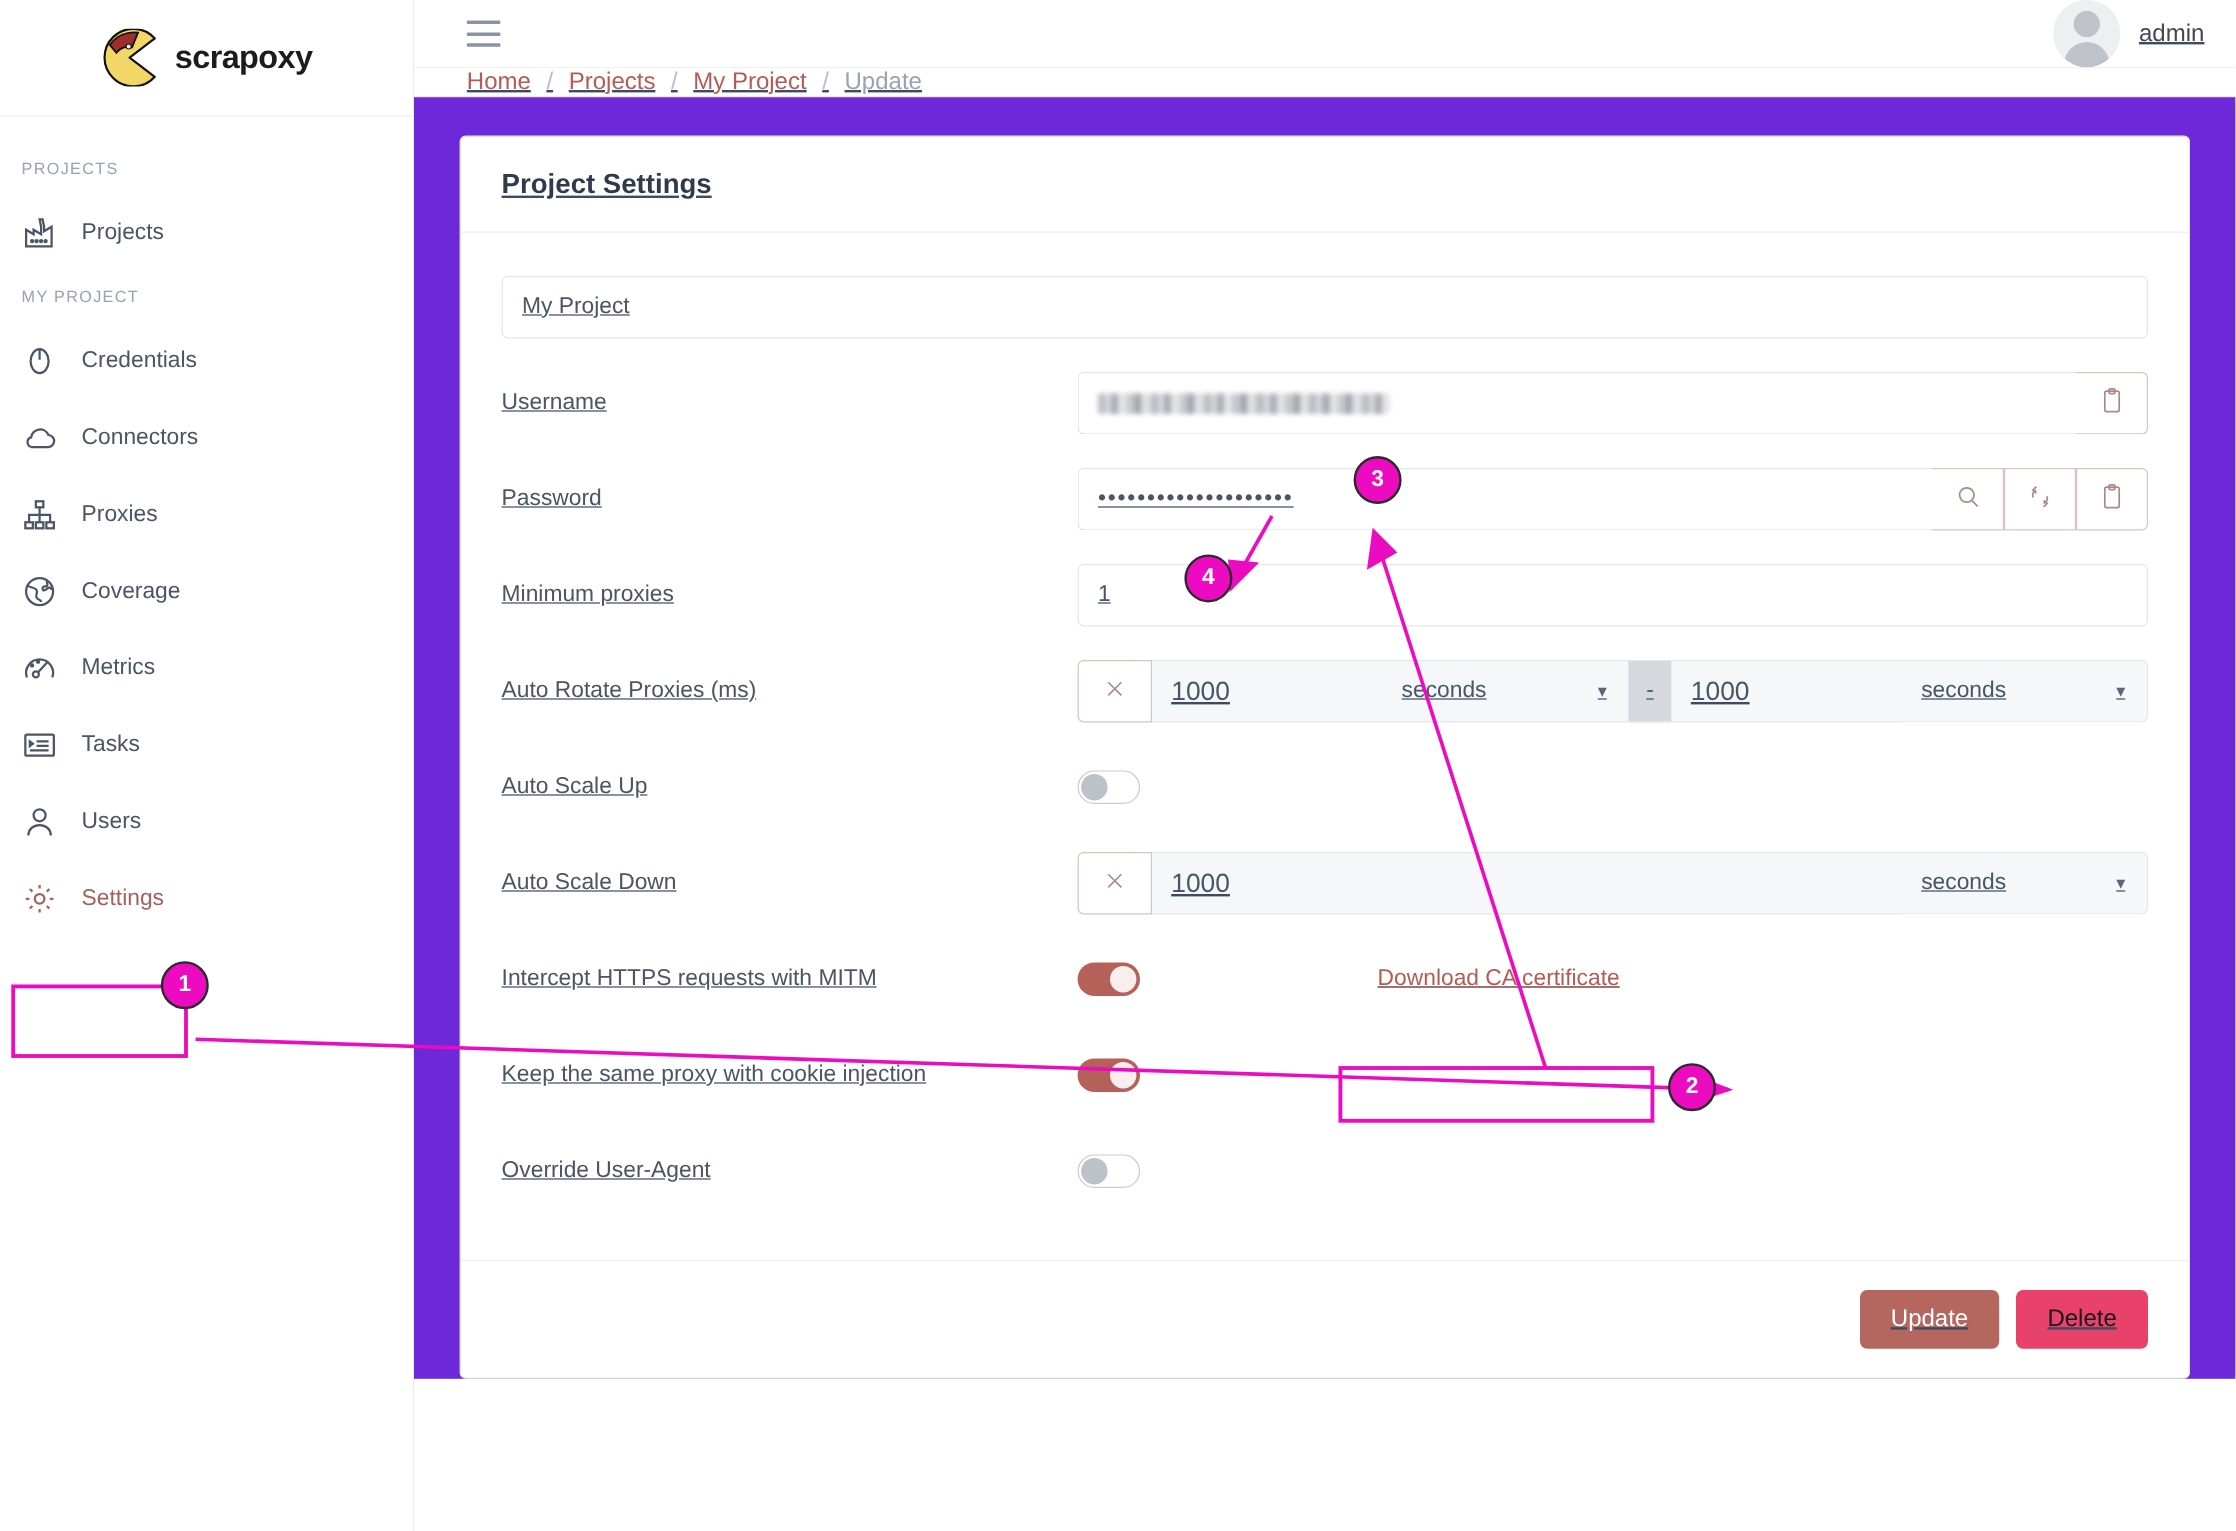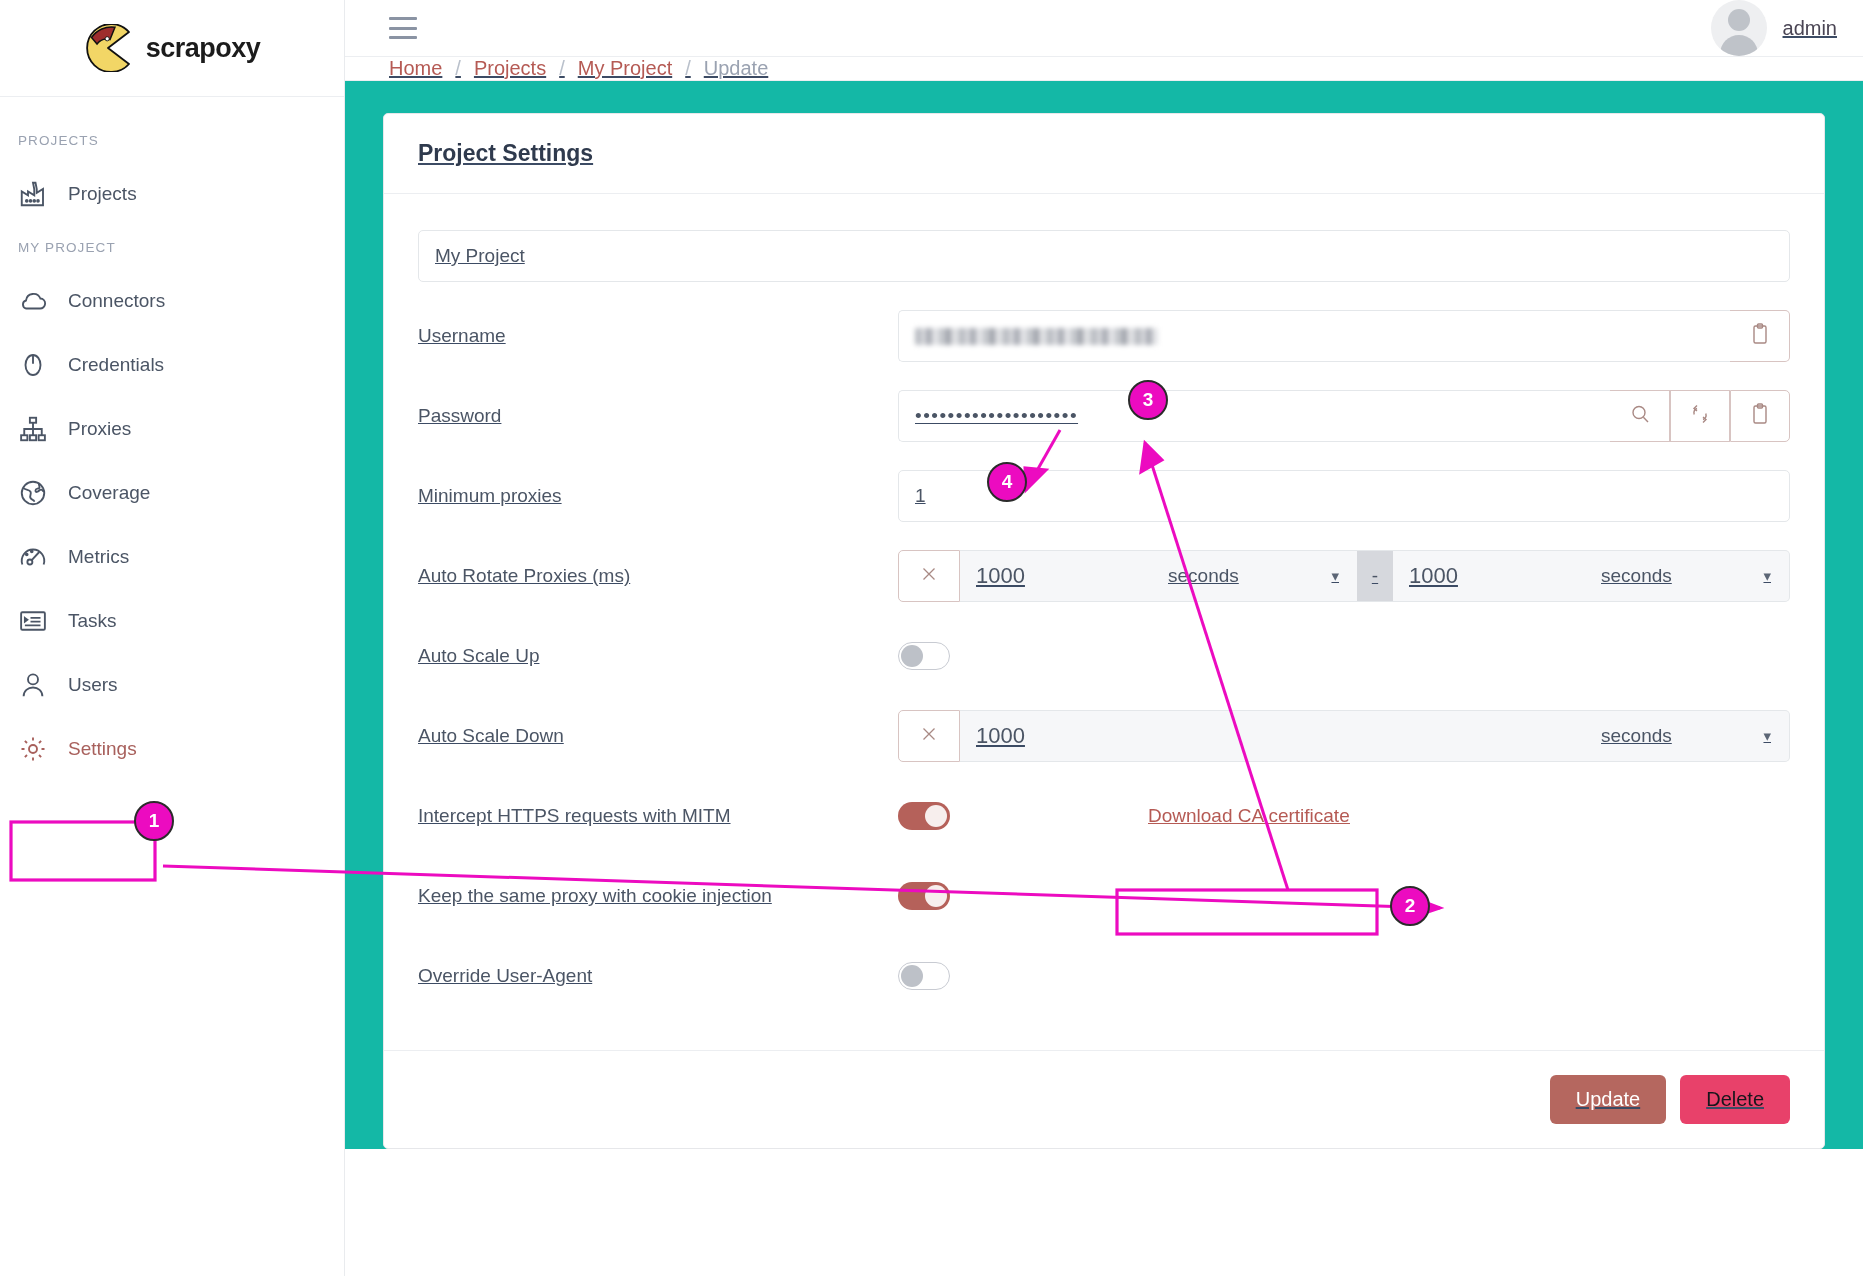--- a/index.html
+++ b/index.html
@@ -75,21 +75,21 @@
   .breadcrumbbar {
     height:82px; display:flex; align-items:center;
     padding-left:44px; background:#fff;
     border-bottom:1px solid #eceef1;
     font-size:20px;
   }
   .crumb { color:#b55a54; text-decoration:none; cursor:pointer; }
   .crumb.last { color:#9aa2b1; cursor:default; }
   .crumb-sep { color:#b9c0cb; margin:0 13px; }
 
-  .content { flex:1; background:#14b8a6; padding:32px 38px 0 38px; }
+  .content { flex:1; background:#6d28d9; padding:32px 38px 0 38px; }
 
   .card {
     background:#ffffff;
     border:1px solid #e6e7ea;
     border-radius:5px;
   }
   .card-header {
     padding:26px 34px;
     border-bottom:1px solid #eceef1;
     font-size:23px; font-weight:bold; color:#2f3a4d;
@@ -226,34 +226,34 @@
         </span>
         <span>Projects</span>
       </div>
 
       <div class="nav-title">MY PROJECT</div>
 
 
       <div class="nav-item">
         <span class="ico">
           <svg viewBox="0 0 24 24" fill="none" stroke="currentColor" stroke-width="1.5">
-              <path d="M6.5 18h11a4 4 0 0 0 .4-8 6 6 0 0 0-11.5 1.6A3.3 3.3 0 0 0 6.5 18z"></path>
-            </svg>
-        </span>
-        <span>Connectors</span>
-      </div>
-
-      <div class="nav-item">
-        <span class="ico">
-          <svg viewBox="0 0 24 24" fill="none" stroke="currentColor" stroke-width="1.5">
               <ellipse cx="12" cy="12" rx="6" ry="8"></ellipse>
               <path d="M12 4v7"></path>
             </svg>
         </span>
         <span>Credentials</span>
+      </div>
+
+      <div class="nav-item">
+        <span class="ico">
+          <svg viewBox="0 0 24 24" fill="none" stroke="currentColor" stroke-width="1.5">
+              <path d="M6.5 18h11a4 4 0 0 0 .4-8 6 6 0 0 0-11.5 1.6A3.3 3.3 0 0 0 6.5 18z"></path>
+            </svg>
+        </span>
+        <span>Connectors</span>
       </div>
 
       <div class="nav-item">
         <span class="ico">
           <svg viewBox="0 0 24 24" fill="none" stroke="currentColor" stroke-width="1.5">
               <rect x="9.5" y="3" width="5" height="4"></rect>
               <rect x="2.5" y="17" width="5" height="4"></rect>
               <rect x="9.5" y="17" width="5" height="4"></rect>
               <rect x="16.5" y="17" width="5" height="4"></rect>
               <path d="M12 7v5M5 17v-5h14v5M12 12v5"></path>

